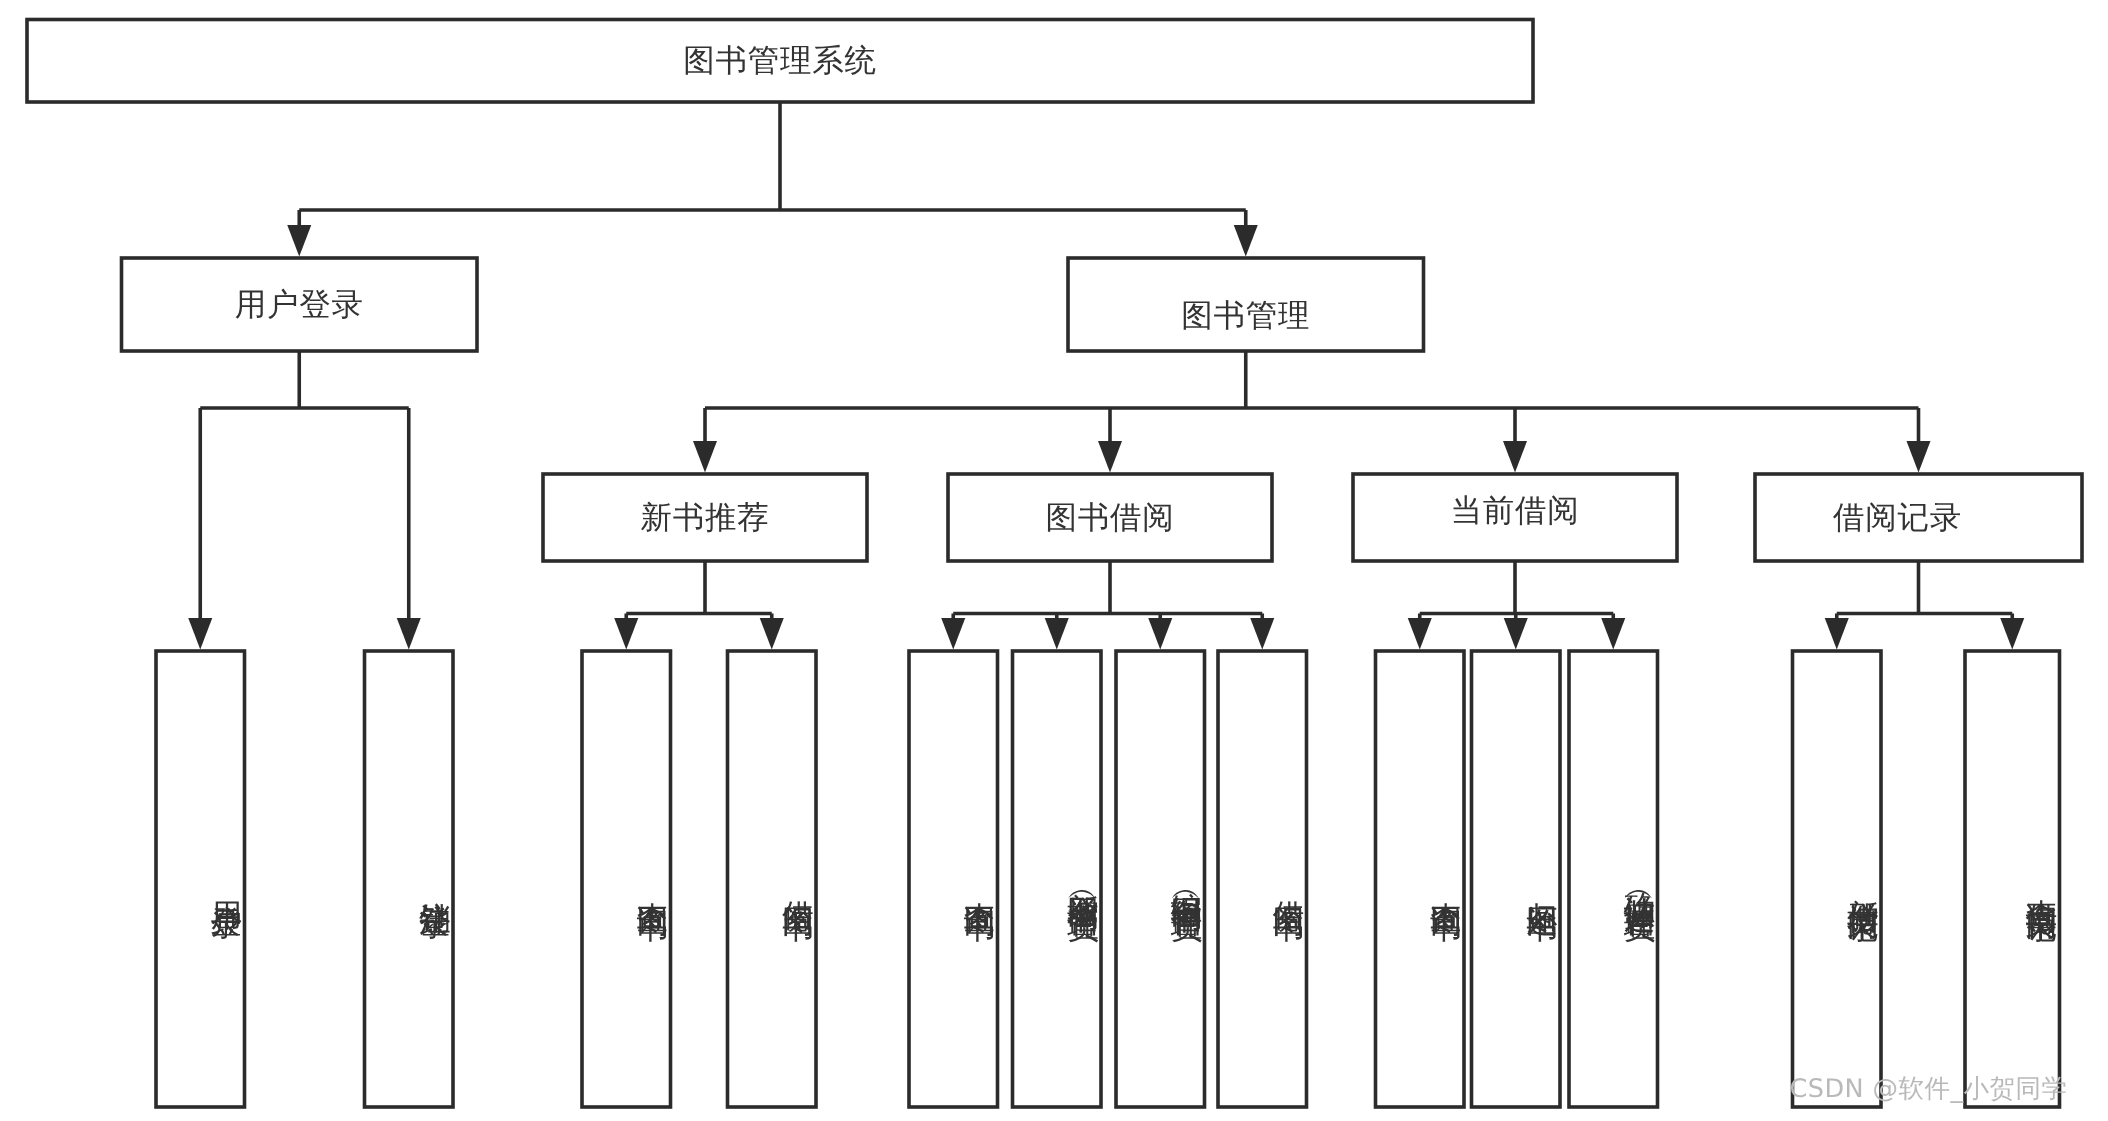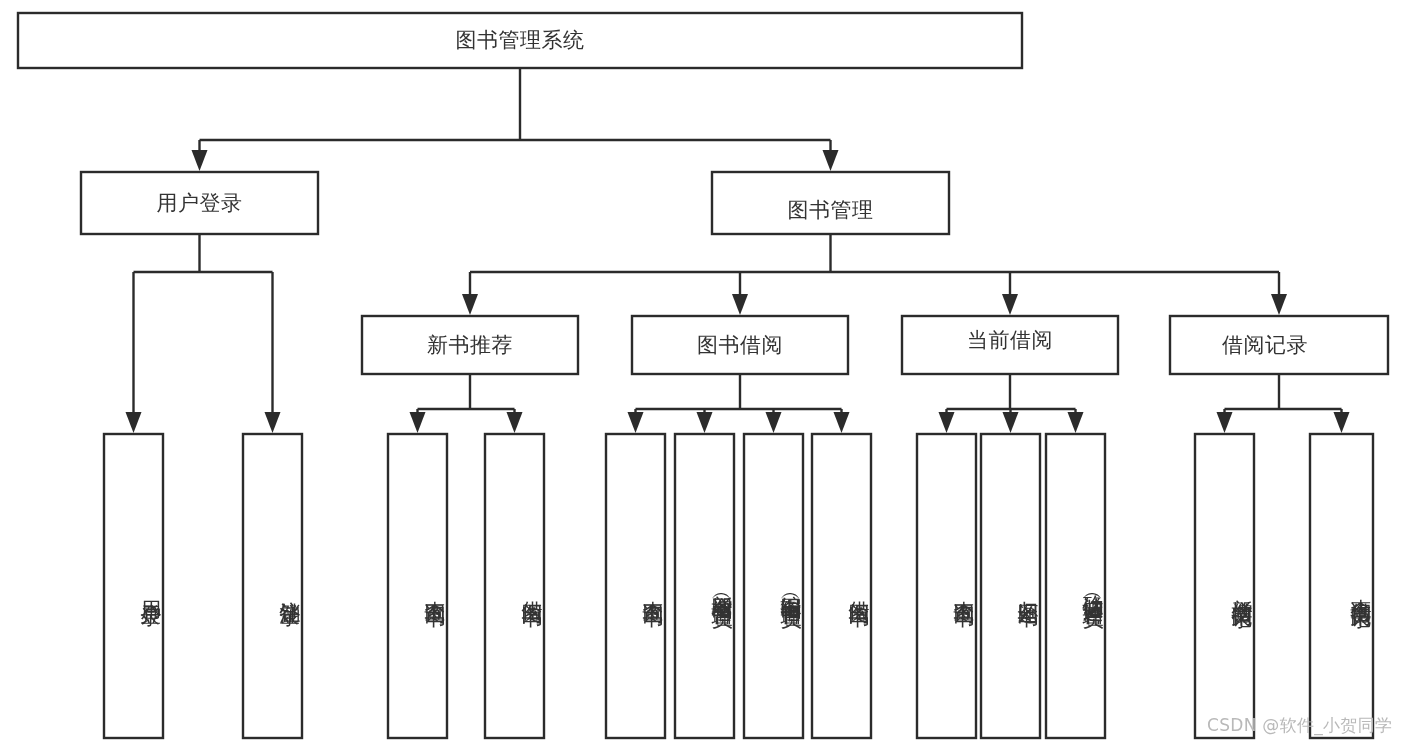--- a/index.html
+++ b/index.html
@@ -179,15 +179,15 @@
       <div class="node-label vertical deep" style="left: 675px; top: 434px; width: 59px; height: 304px;">新增图书（管理员）</div>
       <div class="node-label vertical deep" style="left: 744px; top: 434px; width: 59px; height: 304px;">编辑图书（管理员）</div>
       <div class="node-label vertical" style="left: 812px; top: 434px; width: 59px; height: 304px;">借阅图书</div>
       <div class="node-label vertical" style="left: 917px; top: 434px; width: 59px; height: 304px;">查询图书</div>
       <div class="node-label vertical" style="left: 981px; top: 434px; width: 59px; height: 304px;">归还图书</div>
       <div class="node-label vertical deep" style="left: 1046px; top: 434px; width: 59px; height: 304px;">确认归还（管理员）</div>
       <div class="node-label vertical" style="left: 1195px; top: 434px; width: 59px; height: 304px;">新增借阅记录</div>
       <div class="node-label vertical" style="left: 1310px; top: 434px; width: 63px; height: 304px;">查询借阅记录</div>
     </div>
 
-  <div class="watermark" style="left: 1193px; top: 714px; margin-left: 14px;">CSDN @软件_小贺同学</div>
+  <div class="watermark" style="left: 1193px; top: 714px;">CSDN @软件_小贺同学</div>
 
 </div>
 
 </body></html>

